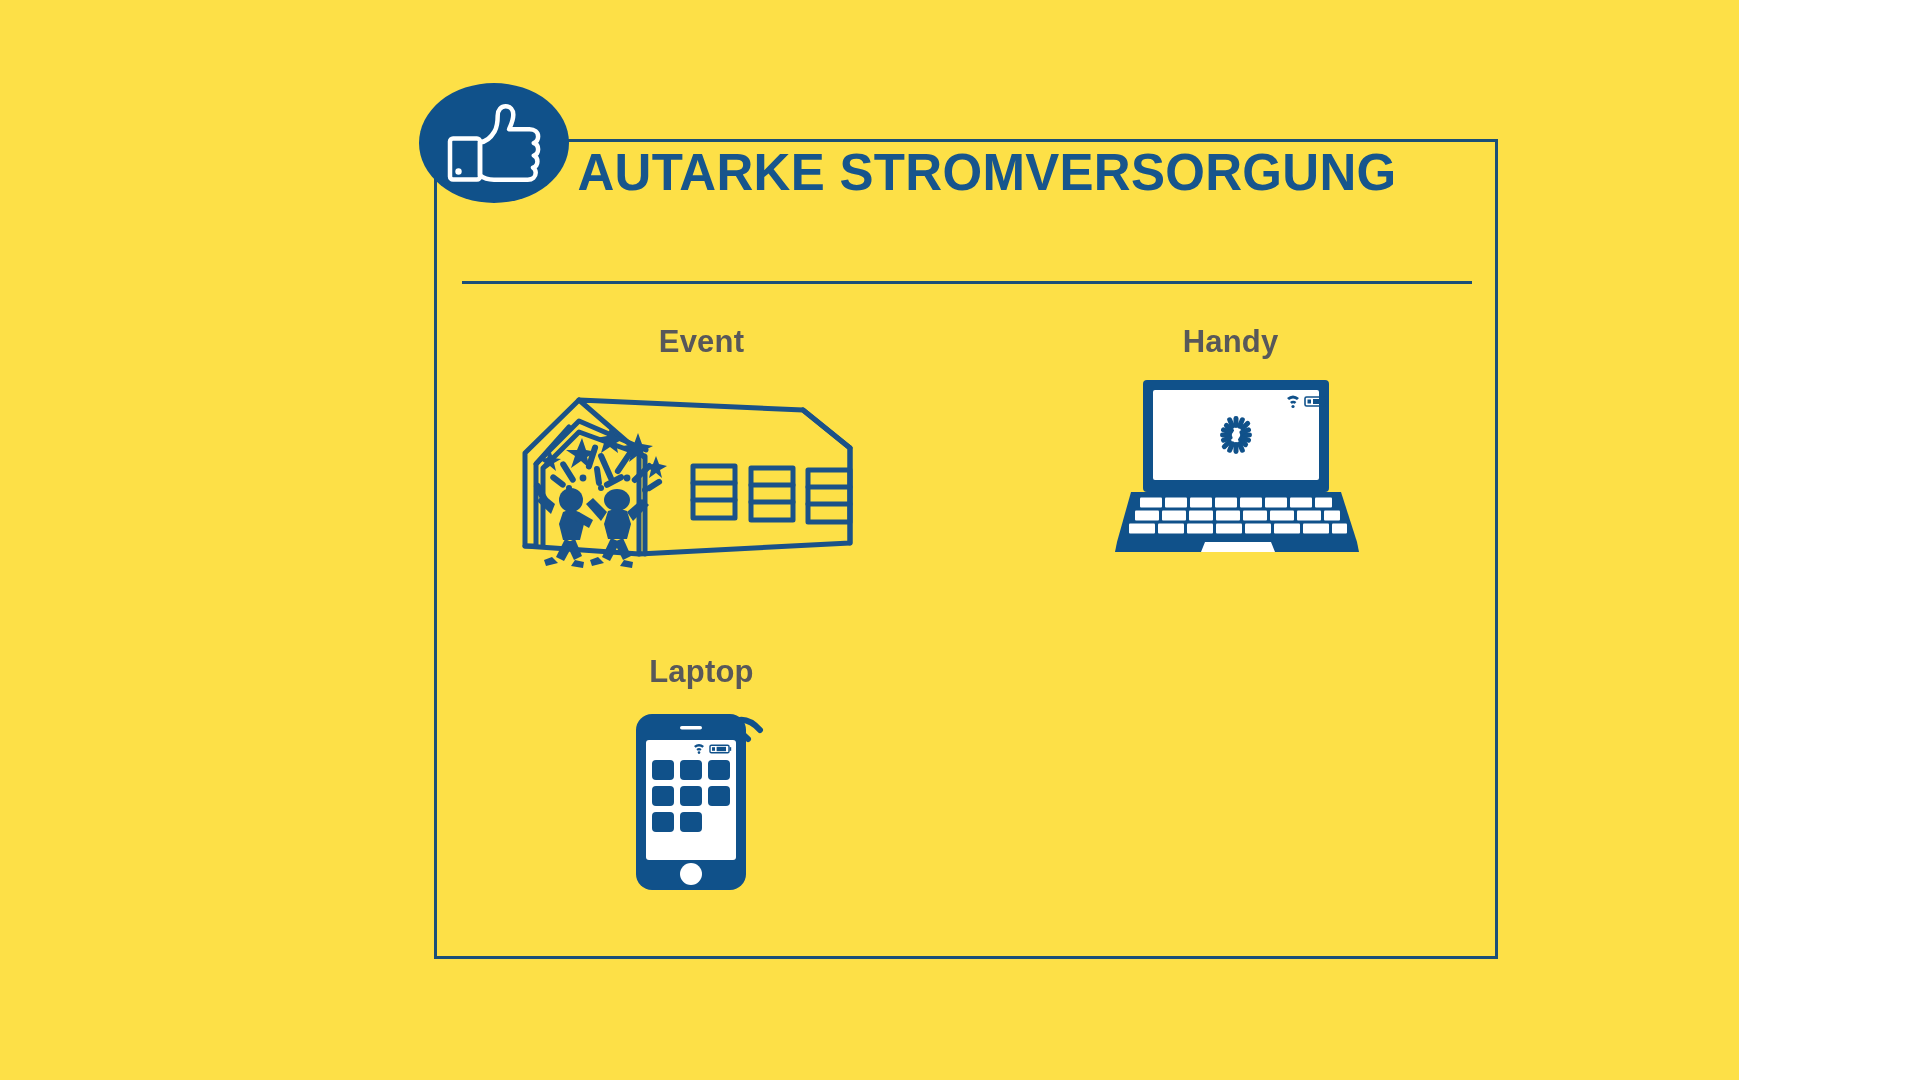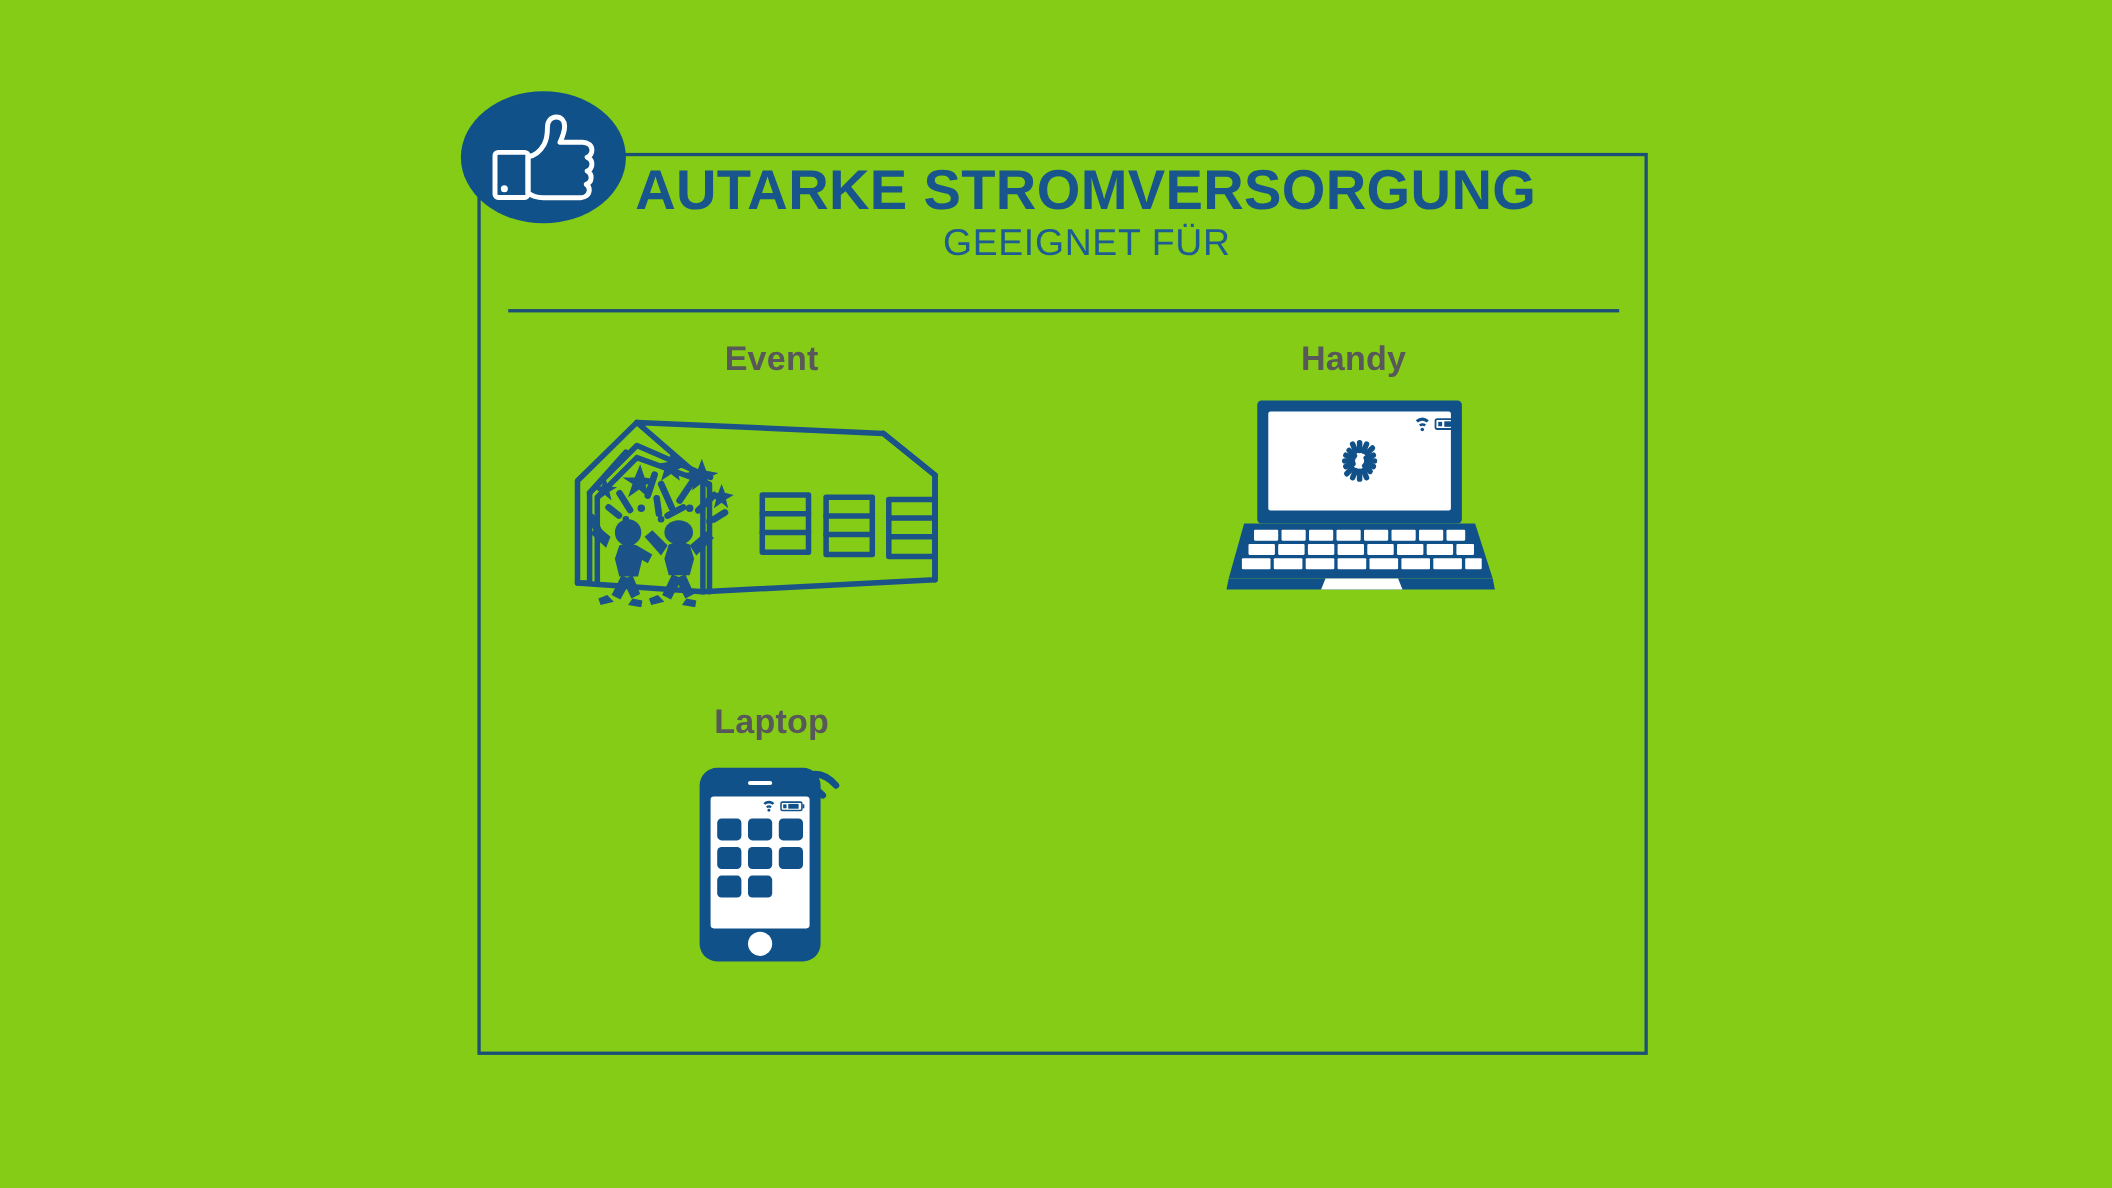--- a/index.html
+++ b/index.html
@@ -11,23 +11,23 @@
     width: 1920px;
     height: 1080px;
     font-family: "Liberation Sans", sans-serif;
     overflow: hidden;
     position: relative;
   }
 
   #stage {
     position: absolute;
     left: 0; top: 0;
-    width: 1920px;
+    width: 1739px;
     height: 1080px;
-    background: #84cc16;
+    background: #fde047;
   }
 
   
   .panel {
     position: absolute;
     left: 434px;
     top: 139px;
     width: 1064px;
     height: 820px;
     border: 3px solid #1b4f78;
@@ -111,21 +111,21 @@
     position: relative;
     display: flex;
     flex-direction: column;
     align-items: center;
   }
   .cell-label {
     font-size: 31px;
     font-weight: bold;
     color: #58585a;
     letter-spacing: 0.2px;
-    margin-top: 8px;
+    margin-top: 24px;
     font-family: "Liberation Sans", sans-serif;
     white-space: nowrap;
   }
   .cell-art {
     margin-top: 14px;
     display: block;
   }
   .cell-art svg { display: block; }
 
   .cell.event   .cell-art { margin-top: 18px; margin-left: -6px; }
@@ -146,21 +146,20 @@
       <g fill="none" stroke="#ffffff" stroke-width="4.5" stroke-linejoin="round" stroke-linecap="round">
         <rect x="32" y="56.5" width="30" height="41" rx="3"></rect>
         <path d="M62 60.5 c7 -1 11 -5 14.5 -11 c3.2 -5.5 3.2 -11.5 3.2 -16 c0 -5.5 3.5 -9.2 8 -9.2 c4.6 0 7.6 3.6 7.6 8.4 c0 5.4 -2.4 10.6 -4.2 14.6 h20.4 c5 0 8.6 3 8.6 7.1 c0 3.2 -2 5.6 -4.3 6.6 c2.6 0.9 4.3 3.3 4.3 6.2 c0 3 -1.8 5.4 -4.3 6.3 c2.2 1 3.6 3.2 3.6 5.9 c0 3 -1.8 5.3 -4.4 6.2 c1.7 1.1 2.7 3 2.7 5.2 c0 3.9 -3.3 6.9 -7.9 6.9 H76 c-6.6 0 -11 -1.9 -14 -4.4 z"></path>
       </g>
       <circle cx="40.5" cy="89.5" r="3.2" fill="#ffffff"></circle>
     </svg>
   </div>
 
   <div class="header">
     <div class="title">AUTARKE STROMVERSORGUNG</div>
-    <div class="subtitle">GEEIGNET FÜR</div>
   </div>
 
   <div class="divider"></div>
 
   <div class="grid">
 
     <div class="cell event">
       <div class="cell-label">Event</div>
       <div class="cell-art">
         <svg width="392" height="190" viewBox="0 0 392 190" xmlns="http://www.w3.org/2000/svg">

